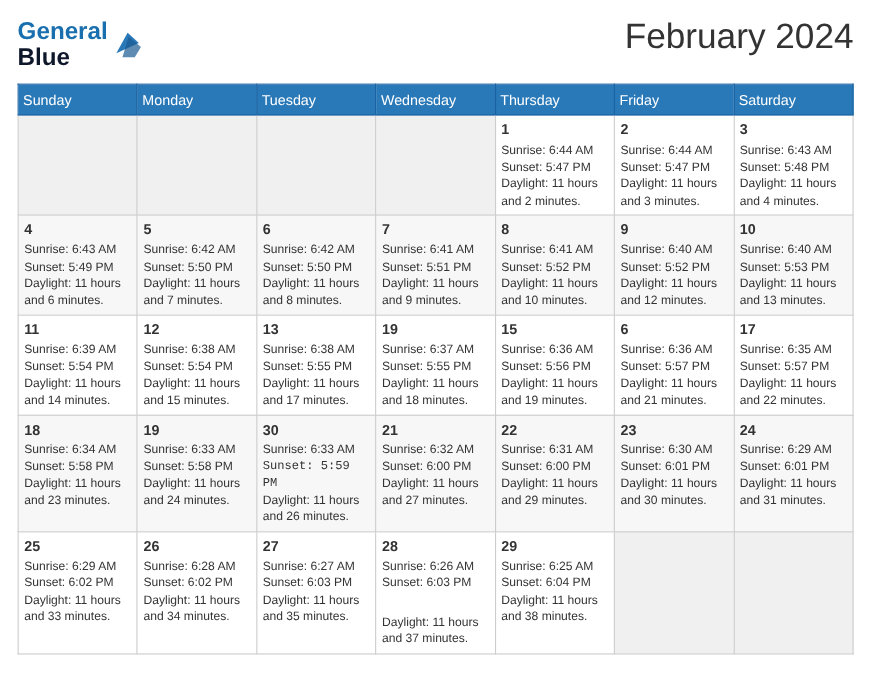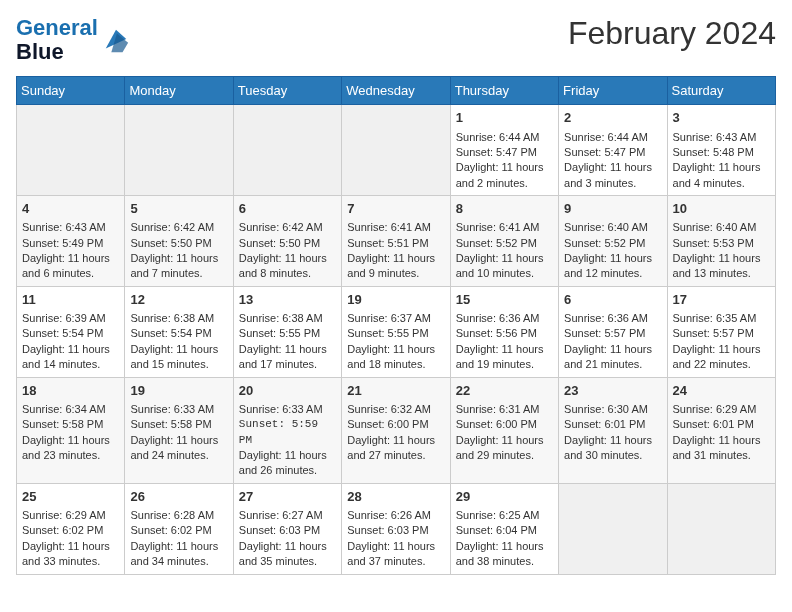--- a/index.html
+++ b/index.html
@@ -242,21 +242,21 @@
           <span style="display: block;">Sunset: 5:58 PM</span>
           <span style="display: block;">Daylight: 11 hours and 23 minutes.</span>
         </td>
         <td>
           <span class="day-num">19</span>
           <span style="display: block;">Sunrise: 6:33 AM</span>
           <span style="display: block;">Sunset: 5:58 PM</span>
           <span style="display: block;">Daylight: 11 hours and 24 minutes.</span>
         </td>
         <td>
-          <span class="day-num">20</span>
+          <span class="day-num">30</span>
           <span style="display: block;">Sunrise: 6:33 AM</span>
           <span style="display: block; font-family: Liberation Mono, monospace;">Sunset: 5:59 PM</span>
           <span style="display: block;">Daylight: 11 hours and 26 minutes.</span>
         </td>
         <td>
           <span class="day-num">21</span>
           <span style="display: block;">Sunrise: 6:32 AM</span>
           <span style="display: block;">Sunset: 6:00 PM</span>
           <span style="display: block;">Daylight: 11 hours and 27 minutes.</span>
         </td>
@@ -295,21 +295,21 @@
         <td>
           <span class="day-num">27</span>
           <span style="display: block;">Sunrise: 6:27 AM</span>
           <span style="display: block;">Sunset: 6:03 PM</span>
           <span style="display: block;">Daylight: 11 hours and 35 minutes.</span>
         </td>
         <td>
           <span class="day-num">28</span>
           <span style="display: block;">Sunrise: 6:26 AM</span>
           <span style="display: block;">Sunset: 6:03 PM</span>
-          <span style="display: block;">Daylight: 11 hours and 37 minutes.</span>
+          <span style="display: block; margin-top: 20px;">Daylight: 11 hours and 37 minutes.</span>
         </td>
         <td>
           <span class="day-num">29</span>
           <span style="display: block;">Sunrise: 6:25 AM</span>
           <span style="display: block;">Sunset: 6:04 PM</span>
           <span style="display: block;">Daylight: 11 hours and 38 minutes.</span>
         </td>
         <td class="empty-cell"></td>
         <td class="empty-cell"></td>
       </tr>

